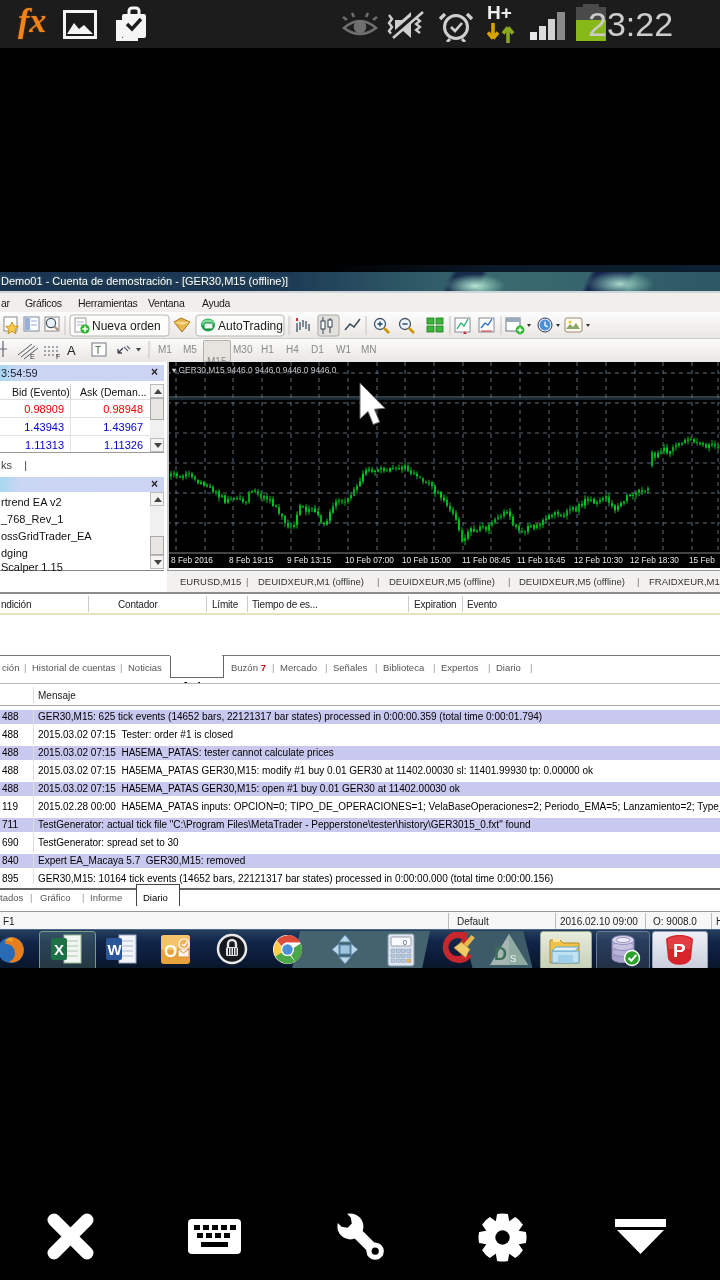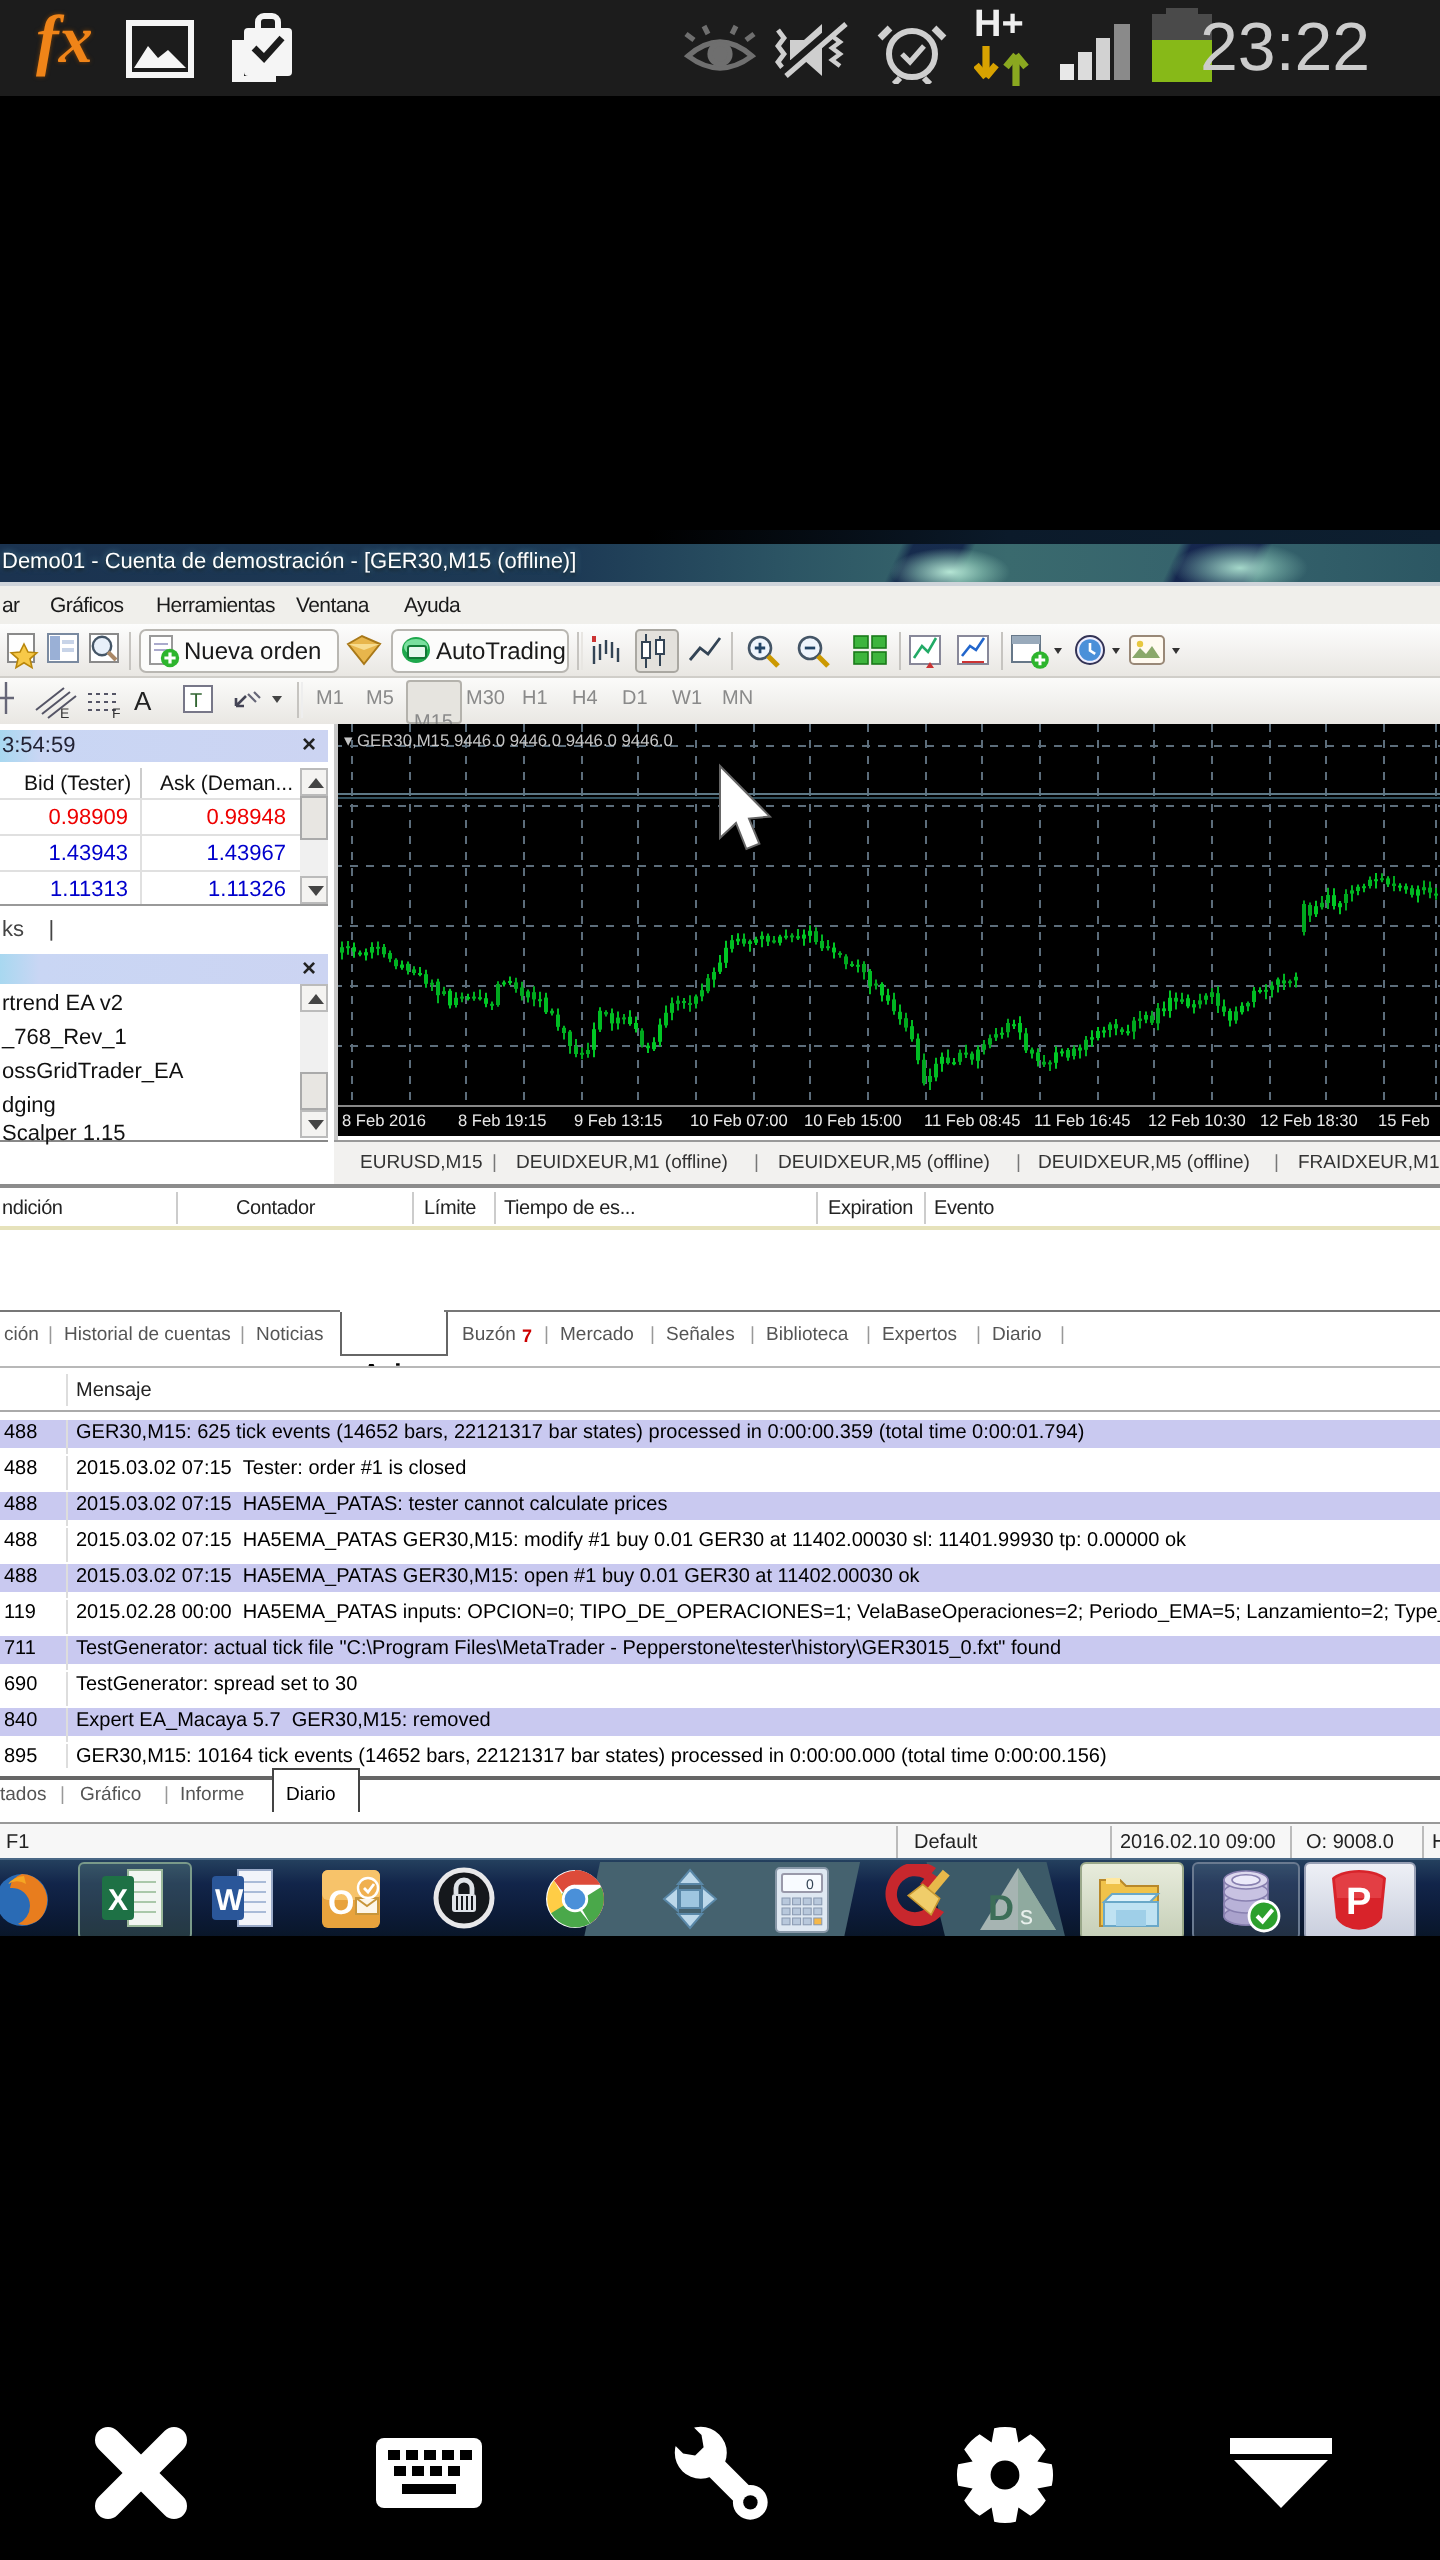--- a/index.html
+++ b/index.html
@@ -71,21 +71,21 @@
     <rect x="0" y="22" width="7" height="8" fill="#e8e8e8"></rect>
     <rect x="9" y="16" width="7" height="14" fill="#dcdcdc"></rect>
     <rect x="18" y="9" width="7" height="21" fill="#d2d2d2"></rect>
     <rect x="27" y="2" width="8" height="28" fill="#8a8a8a"></rect>
   </svg>
 
   <div class="abs" style="left:576px;top:7px;width:30px;height:34px;background:#4a4a4a;"></div>
   <div class="abs" style="left:583px;top:4px;width:16px;height:4px;background:#4a4a4a;"></div>
   <div class="abs" style="left:576px;top:20px;width:30px;height:21px;background:#87b918;"></div>
 
-  <div class="txt" style="left:600px;top:5px;font-size:34px;color:#cccccc;">23:22</div>
+  <div class="txt" style="left:588px;top:5px;font-size:34px;color:#cccccc;">23:22</div>
 
   <div class="abs" style="left:0;top:265px;width:720px;height:8px;background:linear-gradient(90deg,#000 0%,#000 45%,#0b1a2a 70%,#0d1f30 100%);"></div>
   <div class="abs" style="left:0;top:272px;width:720px;height:19px;background:linear-gradient(90deg,#1b3350 0%,#1d3a55 40%,#2c5564 55%,#3a6a6e 70%,#35626c 85%,#2c5763 100%);">
     <div class="abs" style="left:420px;top:0px;width:300px;height:19px;background:
       radial-gradient(ellipse 30px 12px at 55px 14px, rgba(190,240,220,.95) 0%, rgba(150,210,190,.55) 55%, rgba(0,0,0,0) 100%),
       radial-gradient(ellipse 34px 13px at 200px 12px, rgba(180,235,215,.9) 0%, rgba(140,200,185,.5) 55%, rgba(0,0,0,0) 100%),
       linear-gradient(115deg, rgba(10,25,60,0) 10%, rgba(15,30,70,.8) 12%, rgba(15,30,70,.8) 20%, rgba(10,25,60,0) 22%),
       linear-gradient(115deg, rgba(10,25,60,0) 55%, rgba(18,32,75,.9) 57%, rgba(18,32,75,.9) 68%, rgba(10,25,60,0) 70%);"></div>
   </div>
   <div class="txt" style="left:1px;top:275px;font-size:11px;color:#fff;text-shadow:0 1px 2px #000,0 0 3px rgba(120,200,230,.8);">Demo01 - Cuenta de demostración - [GER30,M15 (offline)]</div>
@@ -652,21 +652,21 @@
 
     <path d="M193 21 l0 36 l8 -7.5 l5.2 13 l6.5 -2.6 l-5.2 -12.6 l10.5 -1 Z" fill="#fff" stroke="#666" stroke-width="1"></path>
   </svg>
 
   <div class="abs" style="left:0;top:362px;width:167px;height:208px;background:#fff;border-right:2px solid #c8c8c8;"></div>
   <div class="abs" style="left:0;top:365px;width:164px;height:16px;background:linear-gradient(90deg,#a8d8f0,#c9d6f4 12%,#ccd4f2);">
     <span class="txt" style="left:1px;top:2px;font-size:11px;color:#223;">3:54:59</span>
     <span class="txt" style="left:151px;top:0px;font-size:12px;color:#222;font-weight:bold;">×</span>
   </div>
   <div class="abs" style="left:0;top:384px;width:164px;height:15px;background:#fff;">
-    <span class="txt" style="left:12px;top:2px;font-size:10.5px;color:#111;">Bid (Tester)</span>
+    <span class="txt" style="left:12px;top:2px;font-size:10.5px;color:#111;">Bid (Evento)</span>
     <span class="txt" style="left:80px;top:2px;font-size:10.5px;color:#111;">Ask (Deman...</span>
     <div class="abs" style="left:70px;top:0;width:1px;height:15px;background:#ccc;"></div>
   </div>
   <div class="abs" style="left:0;top:399px;width:150px;height:54px;font-size:11px;">
     <div class="abs" style="left:0;top:0;width:150px;height:18px;border-top:1px solid #e0e0e0;">
       <span class="txt" style="right:86px;top:3px;color:#e00;">0.98909</span>
       <span class="txt" style="right:7px;top:3px;color:#e00;">0.98948</span>
     </div>
     <div class="abs" style="left:0;top:18px;width:150px;height:18px;border-top:1px solid #e0e0e0;">
       <span class="txt" style="right:86px;top:3px;color:#00c;">1.43943</span>

